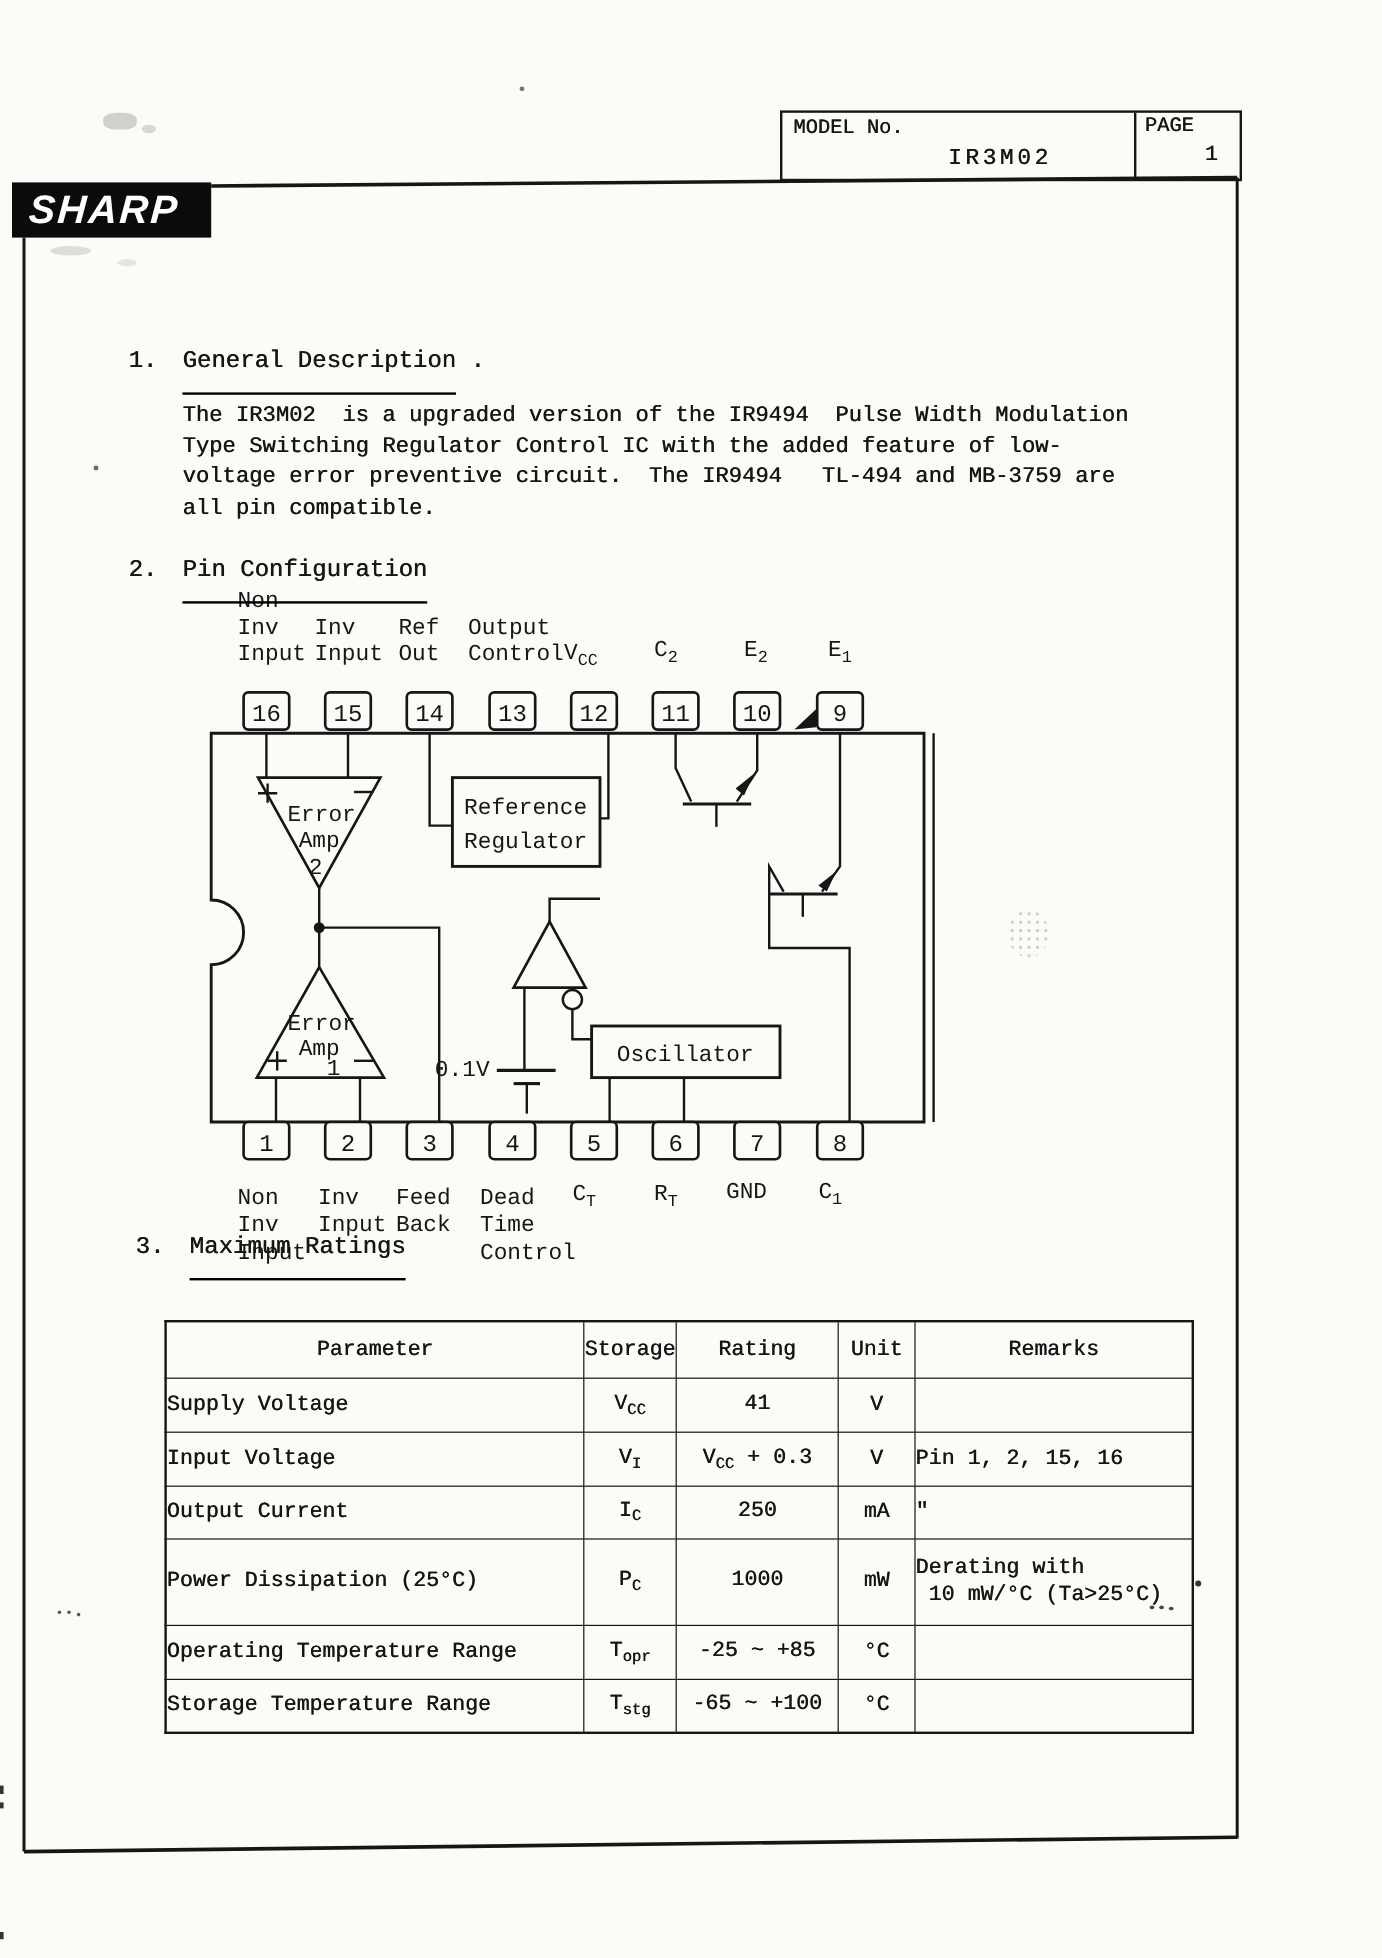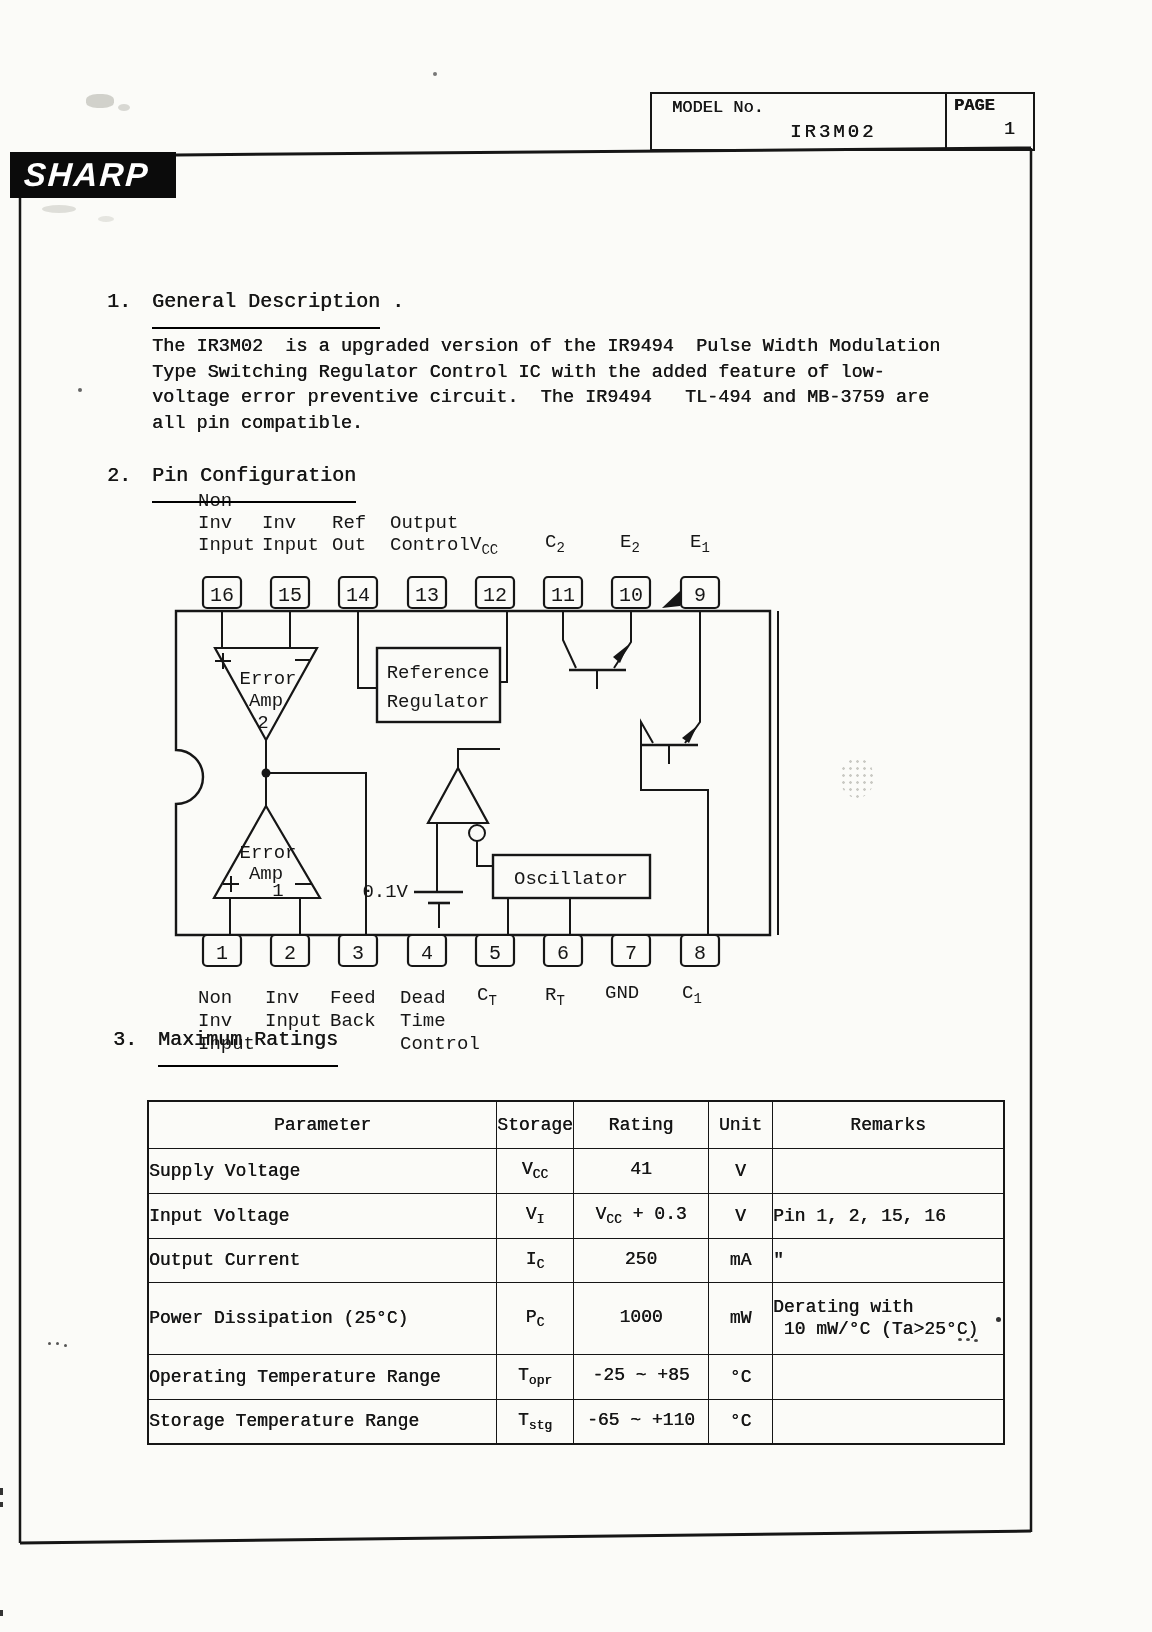--- a/index.html
+++ b/index.html
@@ -5,35 +5,35 @@
   html,body{margin:0;padding:0;}
   .page{position:relative;width:1152px;height:1632px;background:#fbfbf8;overflow:hidden;
         font-family:"Liberation Mono",monospace;color:#161616;}
   .abs{position:absolute;}
   .tw{text-shadow:0.4px 0 currentColor;white-space:pre;}
   svg{position:absolute;left:0;top:0;z-index:1;}
   .hud{z-index:2;}
   
   .modelbox{left:650px;top:92px;width:381px;height:55px;border:2.5px solid #161616;}
   .modeldiv{left:293px;top:0;width:2px;height:100%;background:#161616;}
-  .model-label{left:20px;top:4px;font-size:17px;}
+  .model-label{left:9px;top:4px;font-size:17px;}
   .model-value{left:138px;top:27px;font-size:19px;letter-spacing:3px;}
-  .page-label{left:302px;top:2px;font-size:17px;font-weight:bold;}
+  .page-label{left:302px;top:2px;font-size:17px;}
   .page-value{left:352px;top:25px;font-size:18px;}
   
   .brand{left:10px;top:152px;width:166px;height:46px;background:#0b0b0b;}
   .brand span{position:absolute;left:14px;top:4px;color:#fff;font-family:"Liberation Sans",sans-serif;
               font-weight:bold;font-style:italic;font-size:33px;letter-spacing:2px;transform:skewX(-4deg);}
   
   .secnum{font-size:20px;}
   .sectitle{font-size:20px;}
   .u{border-bottom:2px solid #000000;padding-bottom:14px;}
   .para{left:152px;top:334px;font-size:18.5px;line-height:25.5px;}
   
-  .ratings-wrap{left:147px;top:1100px;z-index:2;}
+  .ratings-wrap{left:137px;top:1100px;z-index:2;}
   table.ratings{border-collapse:collapse;table-layout:fixed;width:850px;background:transparent;}
   table.ratings th,table.ratings td{border:1.6px solid #161616;font-weight:normal;
       font-size:18px;padding:0;vertical-align:middle;}
   table.ratings{border:2.5px solid #161616;}
   th.c-param{width:347px;} th.c-sym{width:76px;} th.c-rate{width:134px;} th.c-unit{width:63px;} th.c-rem{width:230px;}
   .cell-l{text-align:left;padding-left:16px;}
   .cell-c{text-align:center;}
   .rem{text-align:left;padding-left:10px;white-space:pre;line-height:22px;}
   tr.hrow{height:47px;} tr.r45{height:45px;} tr.r44{height:44px;} tr.r72{height:72px;}
   sub.sm{font-size:13px;vertical-align:-4px;}
@@ -262,21 +262,21 @@
   <tr class="r45">
     <td class="cell-l tw">Operating Temperature Range</td>
     <td class="cell-c tw"><span>T</span><sub class="sm">opr</sub></td>
     <td class="cell-c tw"><span>-25 ~ +85</span><sub class="sm"></sub><span></span></td>
     <td class="cell-c tw">°C</td>
     <td class="rem tw"></td>
   </tr>
   <tr class="r45">
     <td class="cell-l tw">Storage Temperature Range</td>
     <td class="cell-c tw"><span>T</span><sub class="sm">stg</sub></td>
-    <td class="cell-c tw"><span>-65 ~ +110</span><sub class="sm"></sub><span></span></td>
+    <td class="cell-c tw"><span>-65 ~ +100</span><sub class="sm"></sub><span></span></td>
     <td class="cell-c tw">°C</td>
     <td class="rem tw"></td>
   </tr>
 </tbody>
       </table>
 </div>
 
 <div class="speck" style="left:86px;top:94px;width:28px;height:14px;background:#b5b5ae;opacity:.6;border-radius:40%;"></div>
 <div class="speck" style="left:118px;top:104px;width:12px;height:7px;background:#c2c2ba;opacity:.6;"></div>
 <div class="speck" style="left:42px;top:205px;width:34px;height:8px;background:#c7c7bf;opacity:.55;"></div>

